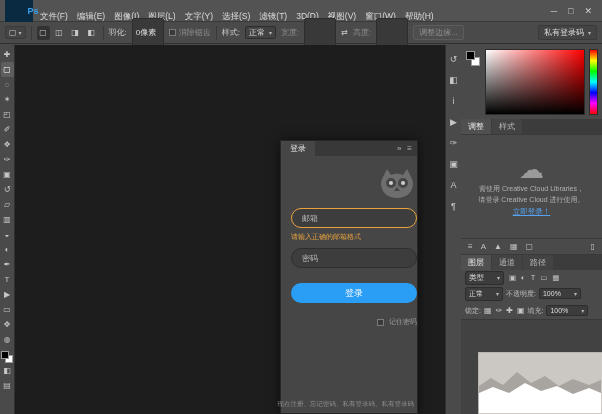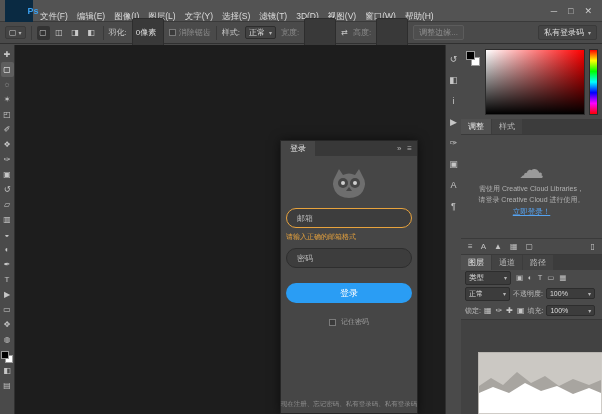--- a/index.html
+++ b/index.html
@@ -75,32 +75,32 @@
   .lib-link { font-size:7.5px; color:#55a3f2; text-decoration:underline; cursor:pointer; }
   .icon-row { height:16px; display:flex; align-items:center; gap:8px; padding:0 7px;
     border-top:1px solid #3a3a3a; font-size:8px; color:#c2c2c2; }
   .icon-row .spread { flex:1; }
   .layers { flex:1; display:flex; flex-direction:column; border-top:1px solid #3a3a3a; min-height:0; }
   .filter-row { height:15px; display:flex; align-items:center; gap:5px; padding:0 4px;
     font-size:7.5px; color:#c2c2c2; }
   .blend-row, .lock-row { height:17px; display:flex; align-items:center; gap:3px; padding:0 4px;
     font-size:7px; color:#bdbdbd; }
   .mini-select { background:#3c3c3c; border:1px solid #2d2d2d; border-radius:2px; padding:1px 3px;
-    display:flex; gap:20px; align-items:center; color:#ddd; }
+    display:flex; gap:13px; align-items:center; color:#ddd; }
   .lock-icons { display:flex; gap:4px; font-size:8px; color:#c6c6c6; }
   .layers-list { flex:1; background:#424242; border-top:1px solid #383838; }
   
   .login { position:absolute; left:280px; top:140px; width:138px; bottom:0; background:#464646;
     border:1px solid #262626; box-shadow:0 0 10px rgba(0,0,0,.55); display:flex;
     flex-direction:column; z-index:4; }
   .login-header { height:15px; background:#383838; display:flex; align-items:stretch; }
   .login-tab { background:#464646; padding:2px 9px 0; font-size:8px; color:#e2e2e2; }
   .login-hicons { margin-left:auto; display:flex; gap:6px; align-items:center; padding-right:5px;
     font-size:8px; color:#b5b5b5; }
-  .login-body { flex:1; display:flex; flex-direction:column; align-items:center; padding-top:9px; min-height:0; }
+  .login-body { flex:1; display:flex; flex-direction:column; align-items:flex-end; padding-top:9px; min-height:0; }
   .owl { margin:2px 0 8px; }
   .field { width:126px; height:20px; border-radius:10px; background:#3d3d3d; border:1px solid #2e2e2e;
     color:#b9b9b9; font-size:8px; display:flex; align-items:center; padding:0 10px; }
   .field.error { border-color:#e8a33d; }
   .err-text { width:126px; text-align:left; font-size:7px; color:#e8a33d; margin:4px 0 4px; }
   .pwd { margin-top:2px; }
   .login-btn { width:126px; height:20px; border-radius:10px; background:#2a9df4; color:#fff;
     font-size:9px; display:flex; align-items:center; justify-content:center; margin-top:15px; cursor:pointer; }
   .remember { display:flex; align-items:center; gap:5px; margin-top:14px; font-size:7px; color:#9c9c9c; }
   .login-footer { margin-top:auto; padding:0 3px 4px; font-size:6.5px; color:#8d8d8d;

